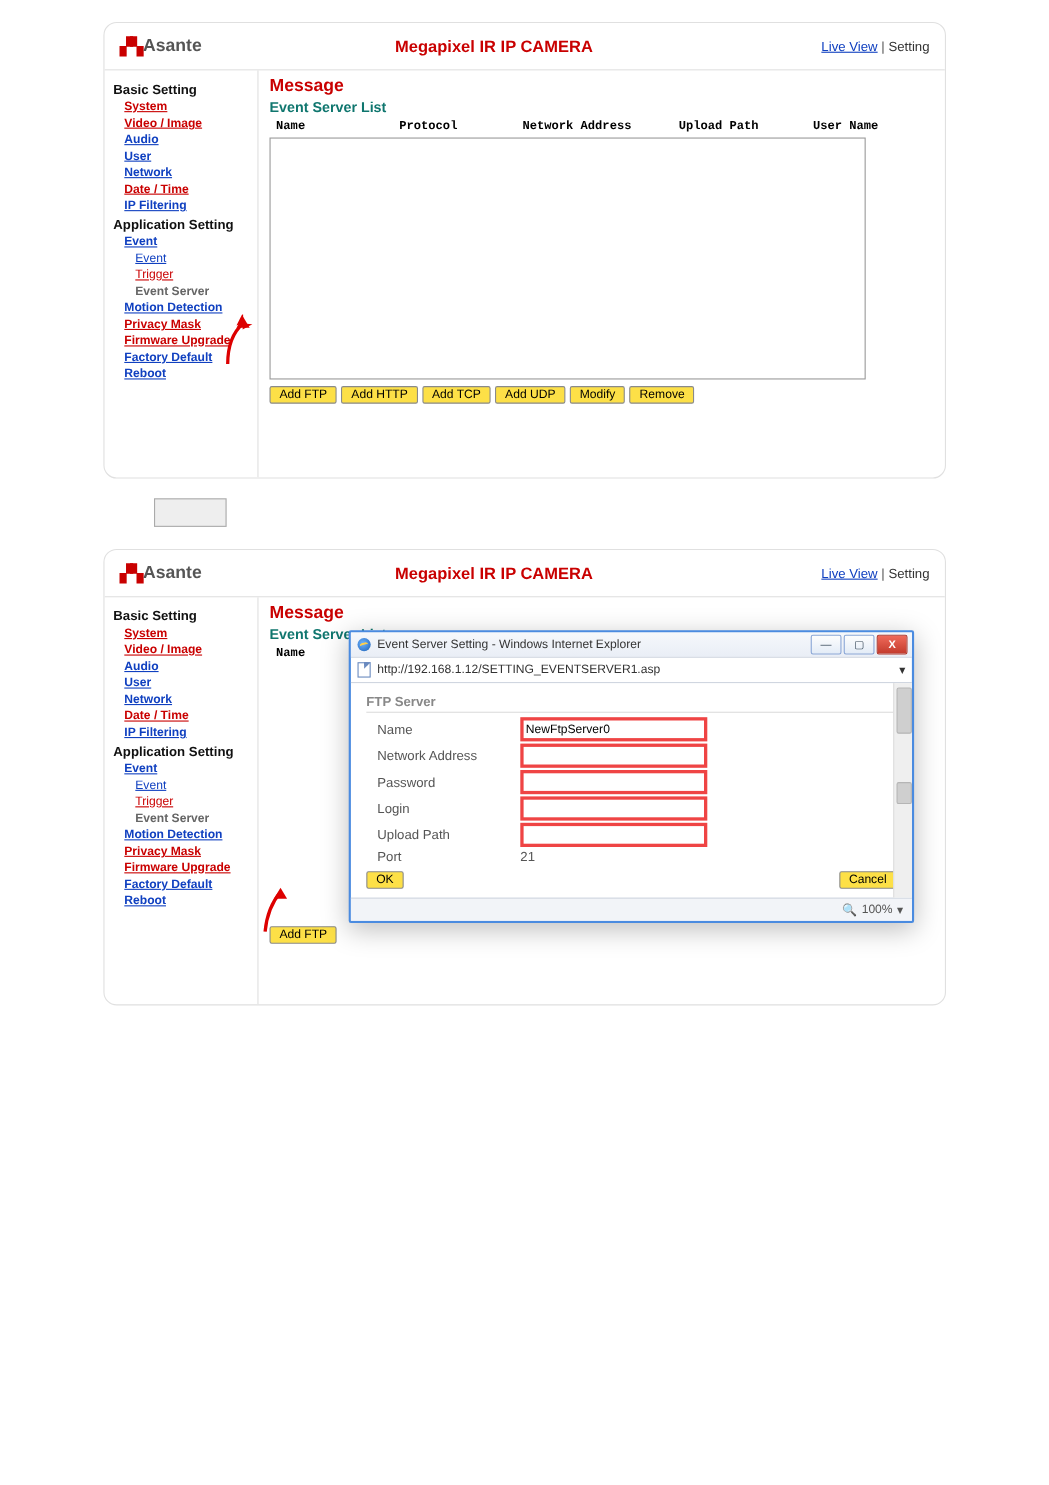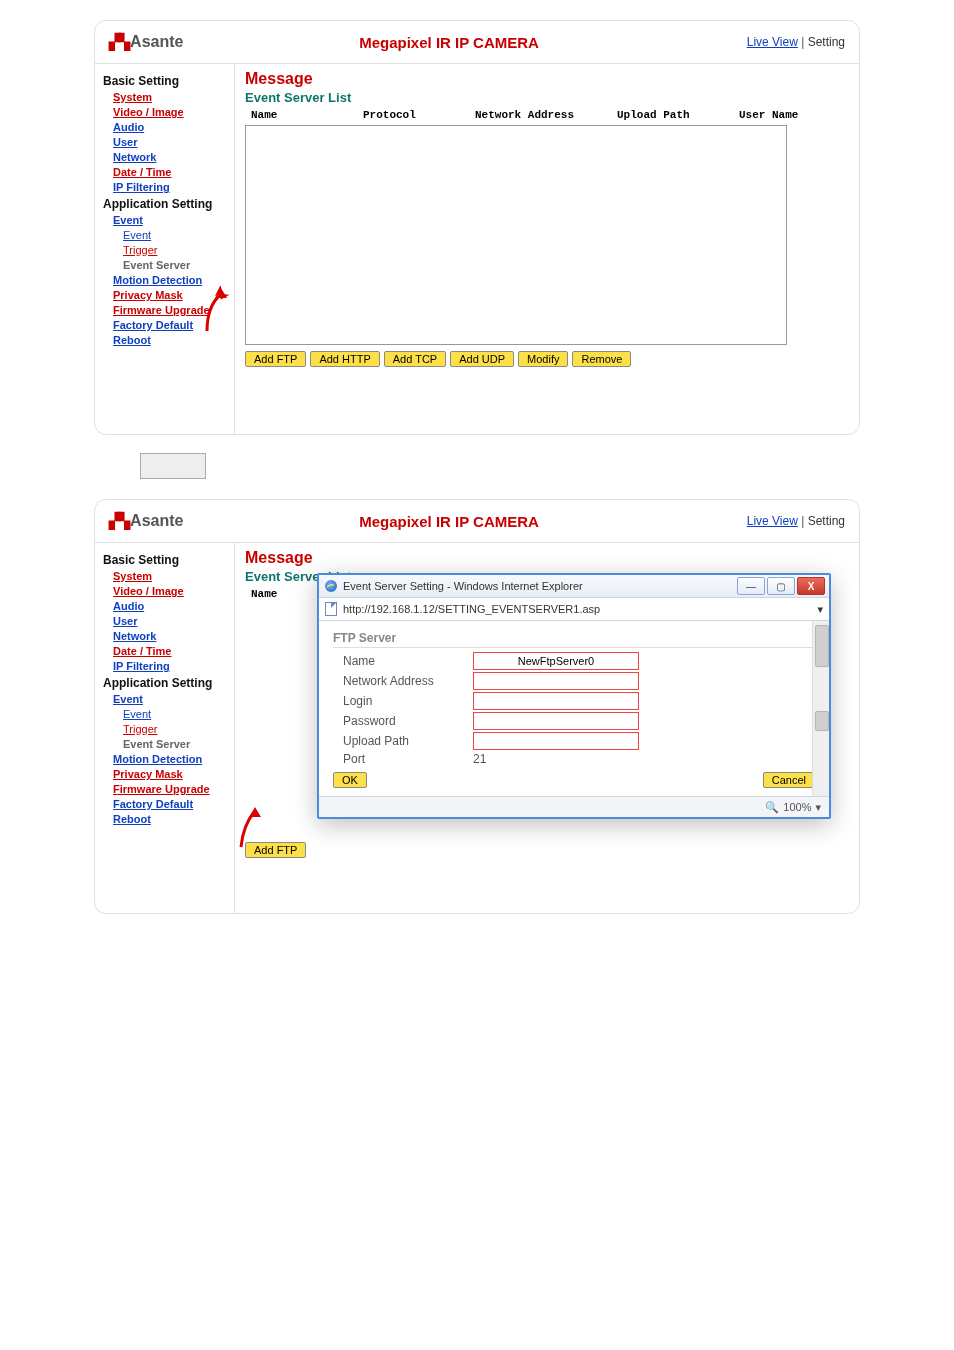--- a/index.html
+++ b/index.html
@@ -264,24 +264,23 @@
     display:flex;
     align-items:center;
     margin:2px 0;
     font-size:12px;
     color:#555;
   }
   .setup-row .lab { width:130px; padding-left:10px; }
   .setup-row input[type=text],
   .setup-row input[type=password]{
     width:160px; height:16px;
-    border:1px solid #ef4444;
+    border:3px solid #ef4444;
     font-size:11px;
     padding:0 2px;
-    text-align:center;
   }
   .setup-row .val { color:#555; }
   .setup-row input[type=checkbox]{ margin:0; }
   .popup-status {
     height:20px;
     border-top:1px solid #d0d6e0;
     display:flex;
     align-items:center;
     justify-content:flex-end;
     gap:4px;
@@ -494,26 +493,26 @@
 
             <div class="setup-row">
               <span class="lab">Name</span>
               <input type="text" value="NewFtpServer0" style="">
             </div>
             <div class="setup-row">
               <span class="lab">Network Address</span>
               <input type="text" value="" style="">
             </div>
             <div class="setup-row">
+              <span class="lab">Password</span>
+              <input type="password" value="" style="">
+            </div>
+            <div class="setup-row">
               <span class="lab">Login</span>
               <input type="text" value="" style="">
-            </div>
-            <div class="setup-row">
-              <span class="lab">Password</span>
-              <input type="password" value="" style="">
             </div>
             <div class="setup-row">
               <span class="lab">Upload Path</span>
               <input type="text" value="" style="">
             </div>
             <div class="setup-row">
               <span class="lab">Port</span>
               <span class="val">21</span>
             </div>
 

